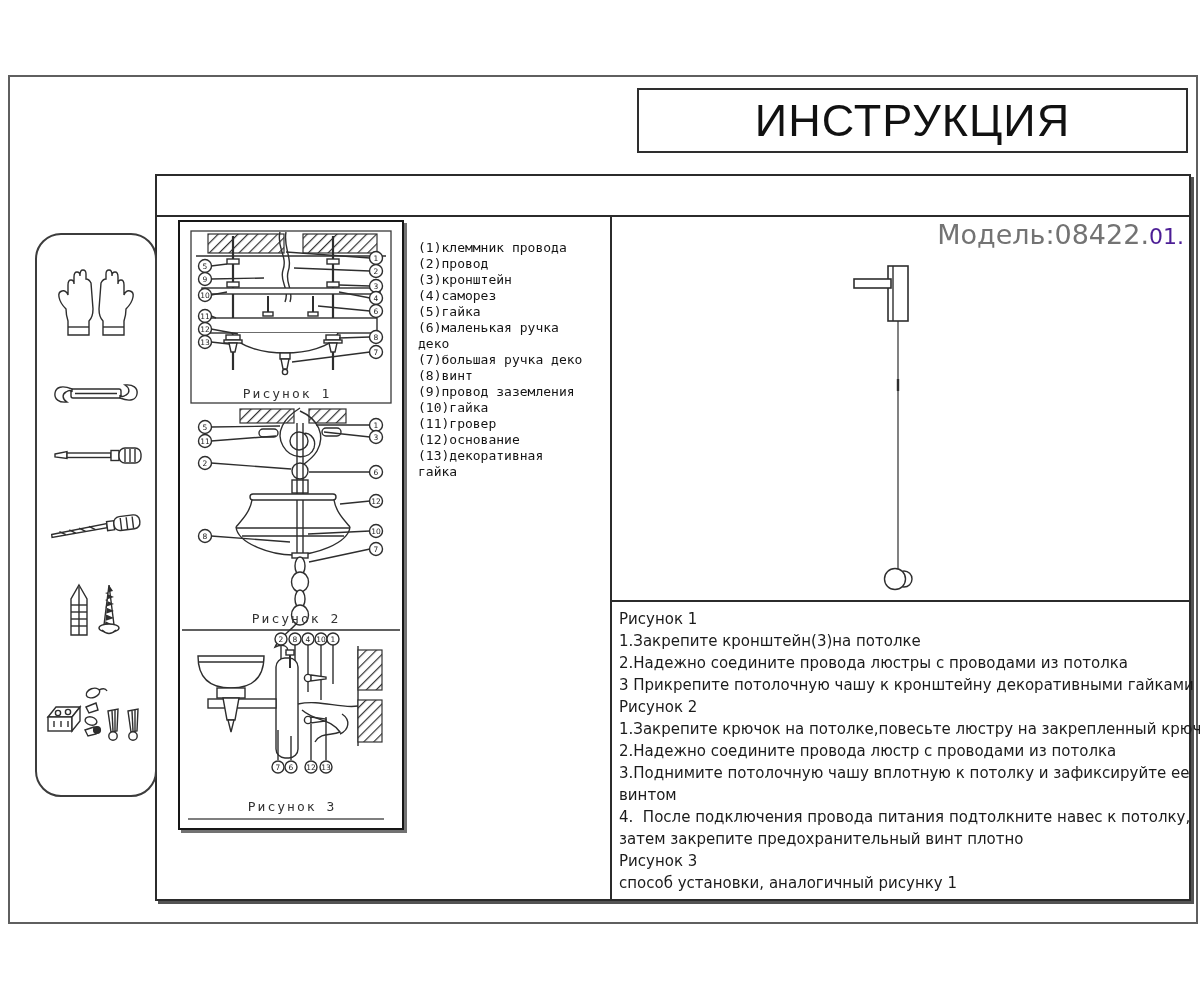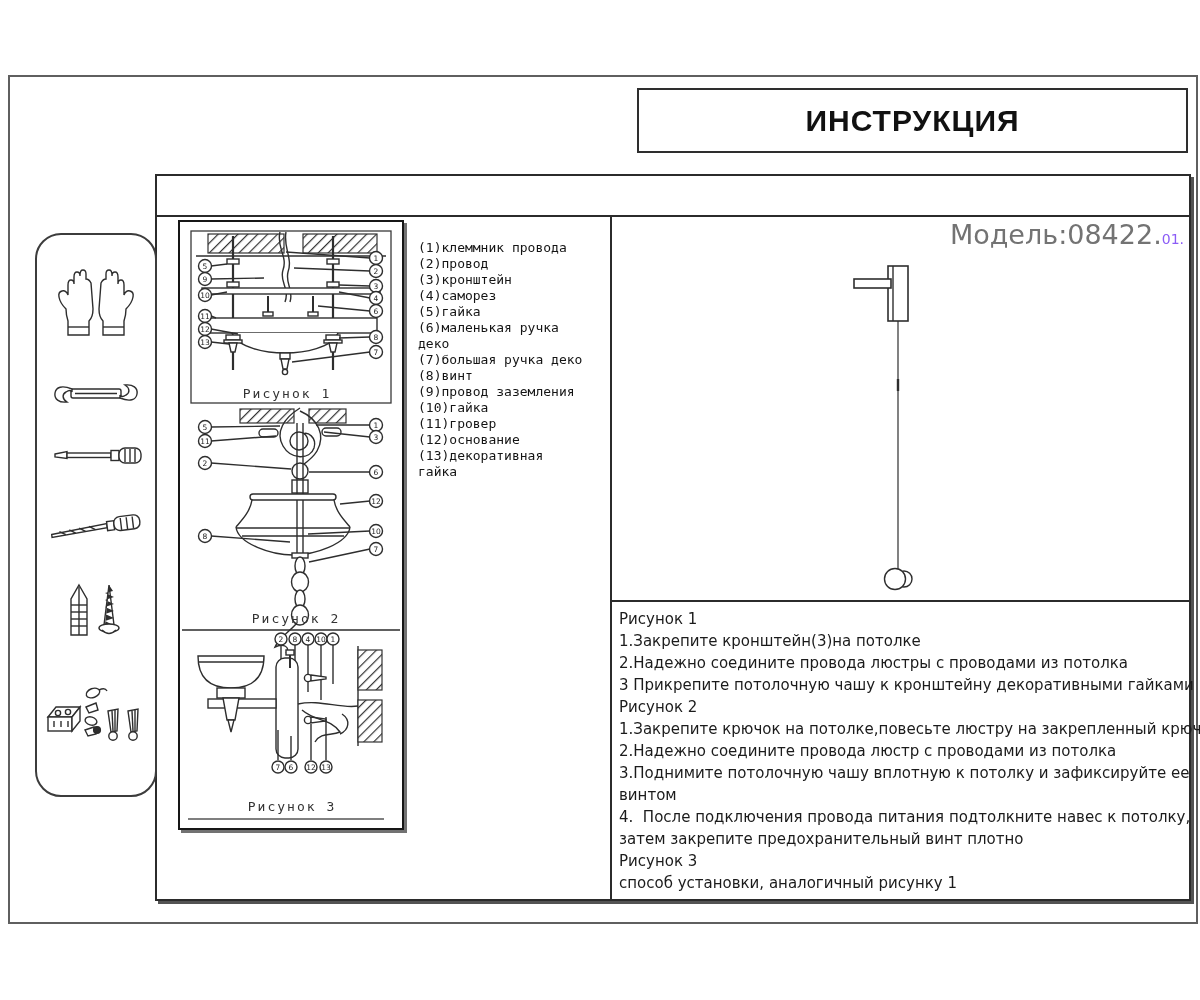--- a/index.html
+++ b/index.html
@@ -6,40 +6,40 @@
   #page{position:relative;width:1200px;height:1000px;background:#fff;overflow:hidden;
         font-family:"DejaVu Sans",sans-serif;color:#1c1c1c;}
   .abs{position:absolute;}
 
   
   #outer-border{left:8px;top:75px;width:1186px;height:845px;border:2px solid #5f5f5f;}
 
   
   #title-box{left:637px;top:88px;width:547px;height:61px;border:2px solid #2e2e2e;background:#fff;
              display:flex;align-items:center;justify-content:center;}
-  #title-box span{font-family:"Liberation Sans",sans-serif;font-size:30px;font-weight:700;
+  #title-box span{font-family:"Liberation Sans",sans-serif;font-size:45px;font-weight:400;
                   color:#111;letter-spacing:1px;white-space:nowrap;}
 
   
   #main-box{left:155px;top:174px;width:1032px;height:723px;border:2px solid #2b2b2b;background:#fff;
             box-shadow:3px 3px 0 rgba(25,25,25,.75);}
   #top-strip{left:0;top:0;width:100%;height:39px;border-bottom:2px solid #2b2b2b;background:#fff;}
   #v-divider{left:453px;top:41px;width:0;height:682px;border-left:2px solid #2b2b2b;}
 
   
   #figure-panel{left:21px;top:44px;width:222px;height:606px;border:2px solid #161616;background:#fff;
                 box-shadow:3px 3px 0 rgba(20,20,20,.6);}
   
   #parts-list{left:261px;top:64px;width:190px;font-family:"DejaVu Sans Mono",monospace;
               font-size:13px;line-height:16px;white-space:pre;color:#141414;}
 
   
   #model-line{left:455px;top:43px;width:572px;text-align:right;white-space:nowrap;}
   #model-line .model-main{font-size:27px;font-weight:500;color:#737373;}
-  #model-line .model-suffix{font-size:14px;color:#8b5cf6;}
+  #model-line .model-suffix{font-size:22px;color:#4c1d95;}
   #h-divider{left:455px;top:424px;width:577px;border-top:2px solid #2b2b2b;}
   #instructions{left:462px;top:432px;width:566px;font-size:15px;line-height:22px;
                 white-space:pre;color:#1b1b1b;}
 
   
   #toolbox{left:35px;top:233px;width:118px;height:560px;border:2px solid #3c3c3c;border-radius:26px;background:#fff;}
 
   svg{display:block;}
   .ink{stroke:#2e2e2e;fill:none;stroke-width:1.4;}
   .inkf{stroke:#2e2e2e;fill:#fff;stroke-width:1.4;}

